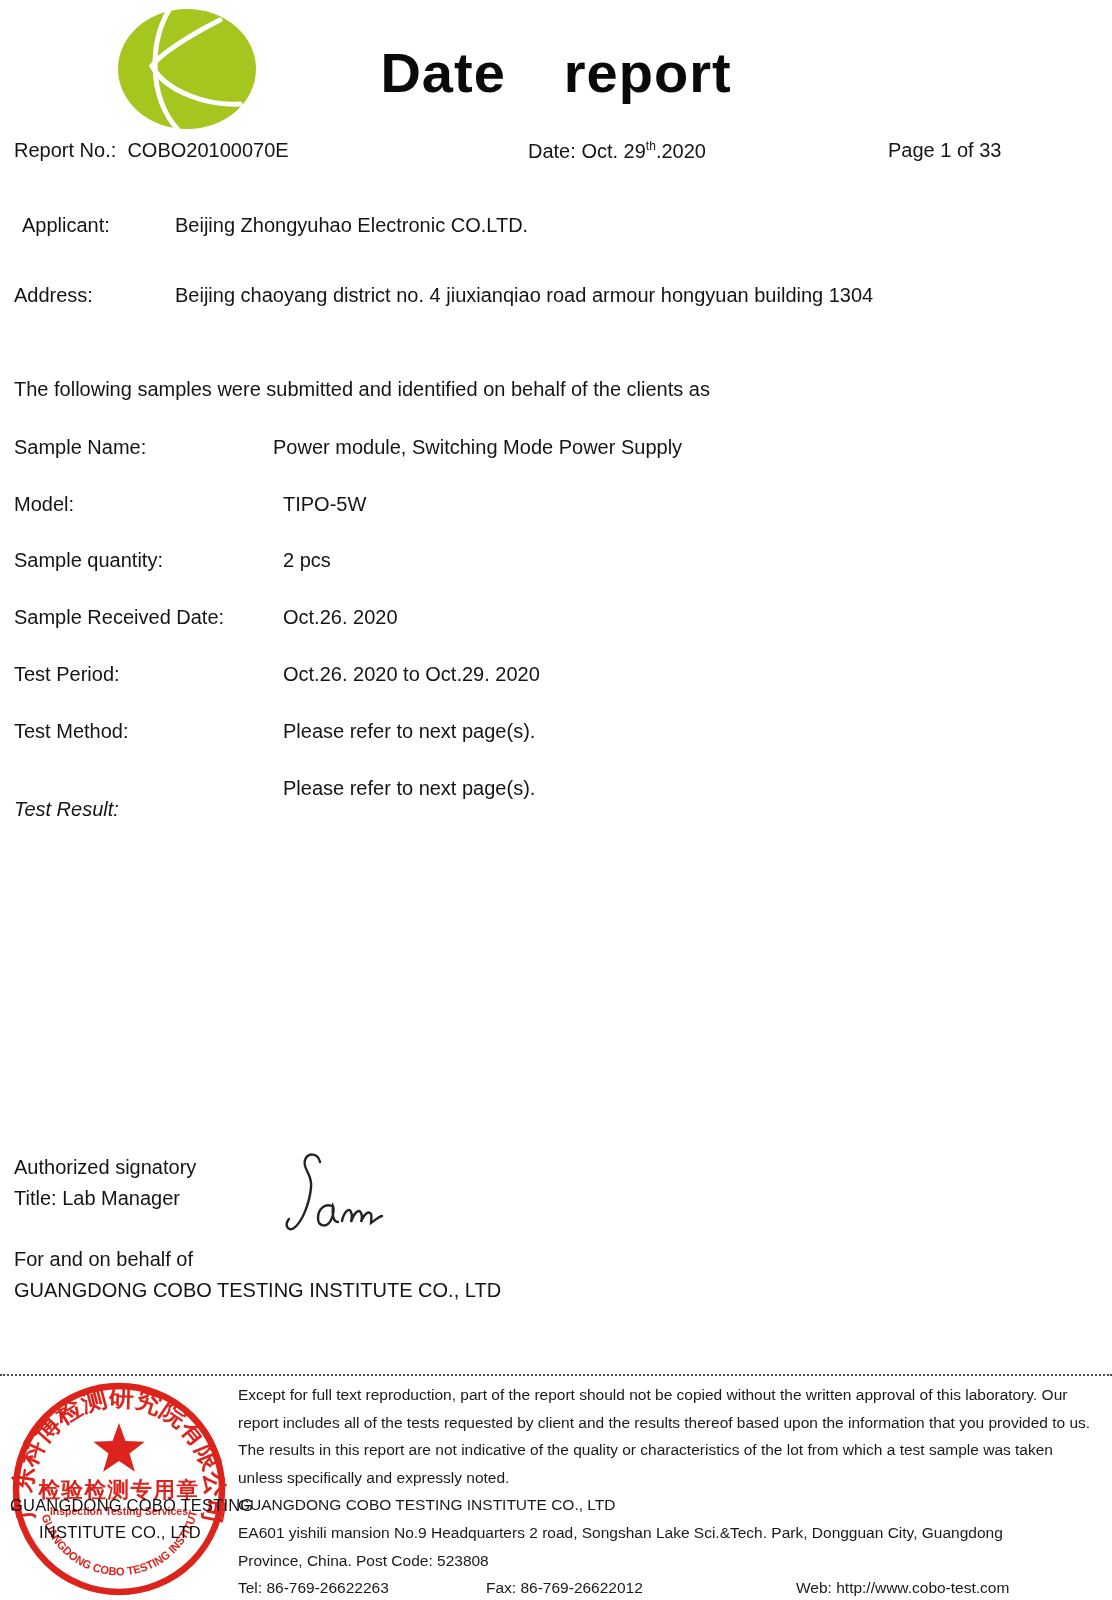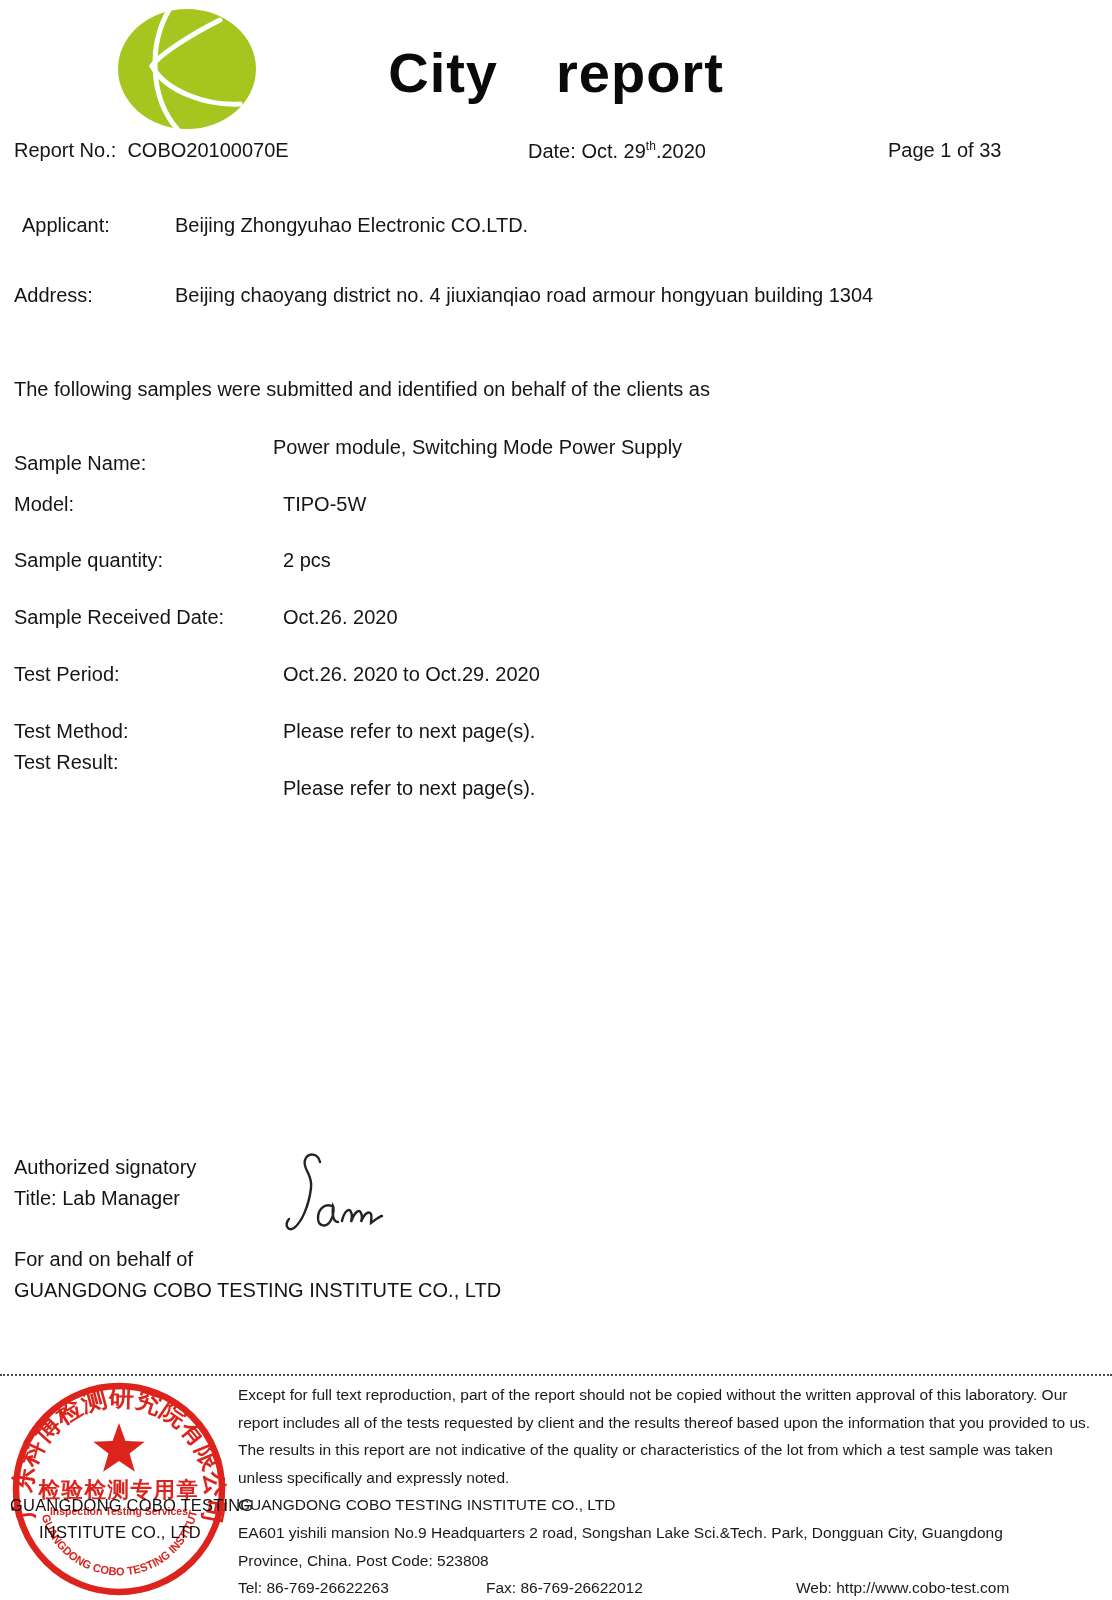--- a/index.html
+++ b/index.html
@@ -43,57 +43,57 @@
 <div class="page">
 
   <svg class="abs" style="left:116px; top:4px;" width="150" height="132" viewBox="0 0 150 132" aria-hidden="true">
     <ellipse cx="71" cy="65" rx="69" ry="60" fill="#a6c51e"></ellipse>
     <path d="M 53,6 C 34,38 32,92 62,126" stroke="#ffffff" stroke-width="5" fill="none" stroke-linecap="round"></path>
     <path d="M 104,16 C 76,30 44,50 36,62" stroke="#ffffff" stroke-width="5" fill="none" stroke-linecap="round"></path>
     <path d="M 36,62 C 50,88 92,102 124,100" stroke="#ffffff" stroke-width="5" fill="none" stroke-linecap="round"></path>
   </svg>
 
   <div class="abs title">
-    <span>City</span><span class="gap"></span><span>report</span>
+    <span>Date</span><span class="gap"></span><span>report</span>
   </div>
 
   <div class="abs hdr" style="left:14px; top:139px;">
     <span>Report No.:</span>&nbsp;&nbsp;<span>COBO20100070E</span>
   </div>
   <div class="abs hdr" style="left:528px; top:139px;">
     <span>Date:</span>&nbsp;<span>Oct. 29</span><sup>th</sup><span>.2020</span>
   </div>
   <div class="abs hdr" style="left:888px; top:139px;">Page 1 of 33</div>
 
   <div class="abs lbl" style="left:14px; top:214px;margin-left:8px;">Applicant:</div>
   <div class="abs val" style="left:175px; top:214px;">Beijing Zhongyuhao Electronic CO.LTD.</div>
   <div class="abs lbl" style="left:14px; top:284px;">Address:</div>
   <div class="abs val" style="left:175px; top:284px;">Beijing chaoyang district no. 4 jiuxianqiao road armour hongyuan building 1304</div>
 
   <div class="abs val" style="left:14px; top:378px;">The following samples were submitted and identified on behalf of the clients as</div>
 
-  <div class="abs lbl" style="left:14px; top:452px;">Sample Name:</div>
+  <div class="abs lbl" style="left:14px; top:436px;">Sample Name:</div>
   <div class="abs val" style="left:273px; top:436px;">Power module, Switching Mode Power Supply</div>
 
   <div class="abs lbl" style="left:14px; top:493px;">Model:</div>
   <div class="abs val" style="left:283px; top:493px;text-align:center;">TIPO-5W</div>
 
   <div class="abs lbl" style="left:14px; top:549px;">Sample quantity:</div>
   <div class="abs val" style="left:283px; top:549px;">2 pcs</div>
 
   <div class="abs lbl" style="left:14px; top:606px;">Sample Received Date:</div>
   <div class="abs val" style="left:283px; top:606px;">Oct.26. 2020</div>
 
   <div class="abs lbl" style="left:14px; top:663px;">Test Period:</div>
   <div class="abs val" style="left:283px; top:663px;">Oct.26. 2020 to Oct.29. 2020</div>
 
   <div class="abs lbl" style="left:14px; top:720px;">Test Method:</div>
   <div class="abs val" style="left:283px; top:720px;">Please refer to next page(s).</div>
 
-  <div class="abs lbl" style="left:14px; top:751px;">Test Result:</div>
+  <div class="abs lbl" style="left:14px; top:798px;font-style:italic;">Test Result:</div>
   <div class="abs val" style="left:283px; top:777px;">Please refer to next page(s).</div>
 
   <div class="abs sig-line" style="left:14px; top:1156px;">Authorized signatory</div>
   <div class="abs sig-line" style="left:14px; top:1187px;">Title: Lab Manager</div>
 
   <svg class="abs" style="left:276px; top:1148px;" width="135" height="110" viewBox="0 0 135 110" aria-hidden="true">
     <path d="M 44,14 C 42,5 32,4 29,12 C 26,21 37,26 35,40 C 33,57 26,74 18,80 C 12,84 8,77 13,71" stroke="#232323" stroke-width="2.4" fill="none" stroke-linecap="round"></path>
     <path d="M 56,58 C 48,55 42,62 42,70 C 42,79 51,80 55,72 C 58,66 58,60 57,58 C 56,66 57,74 62,74" stroke="#232323" stroke-width="2.4" fill="none" stroke-linecap="round"></path>
     <path d="M 66,73 C 68,64 73,59 75,64 C 76,66 76,70 75,74 C 78,65 83,60 85,65 C 86,67 86,71 85,74 C 88,66 93,62 95,66 C 96,68 95,72 95,75 C 98,73 102,69 106,68" stroke="#232323" stroke-width="2.4" fill="none" stroke-linecap="round"></path>
   </svg>

